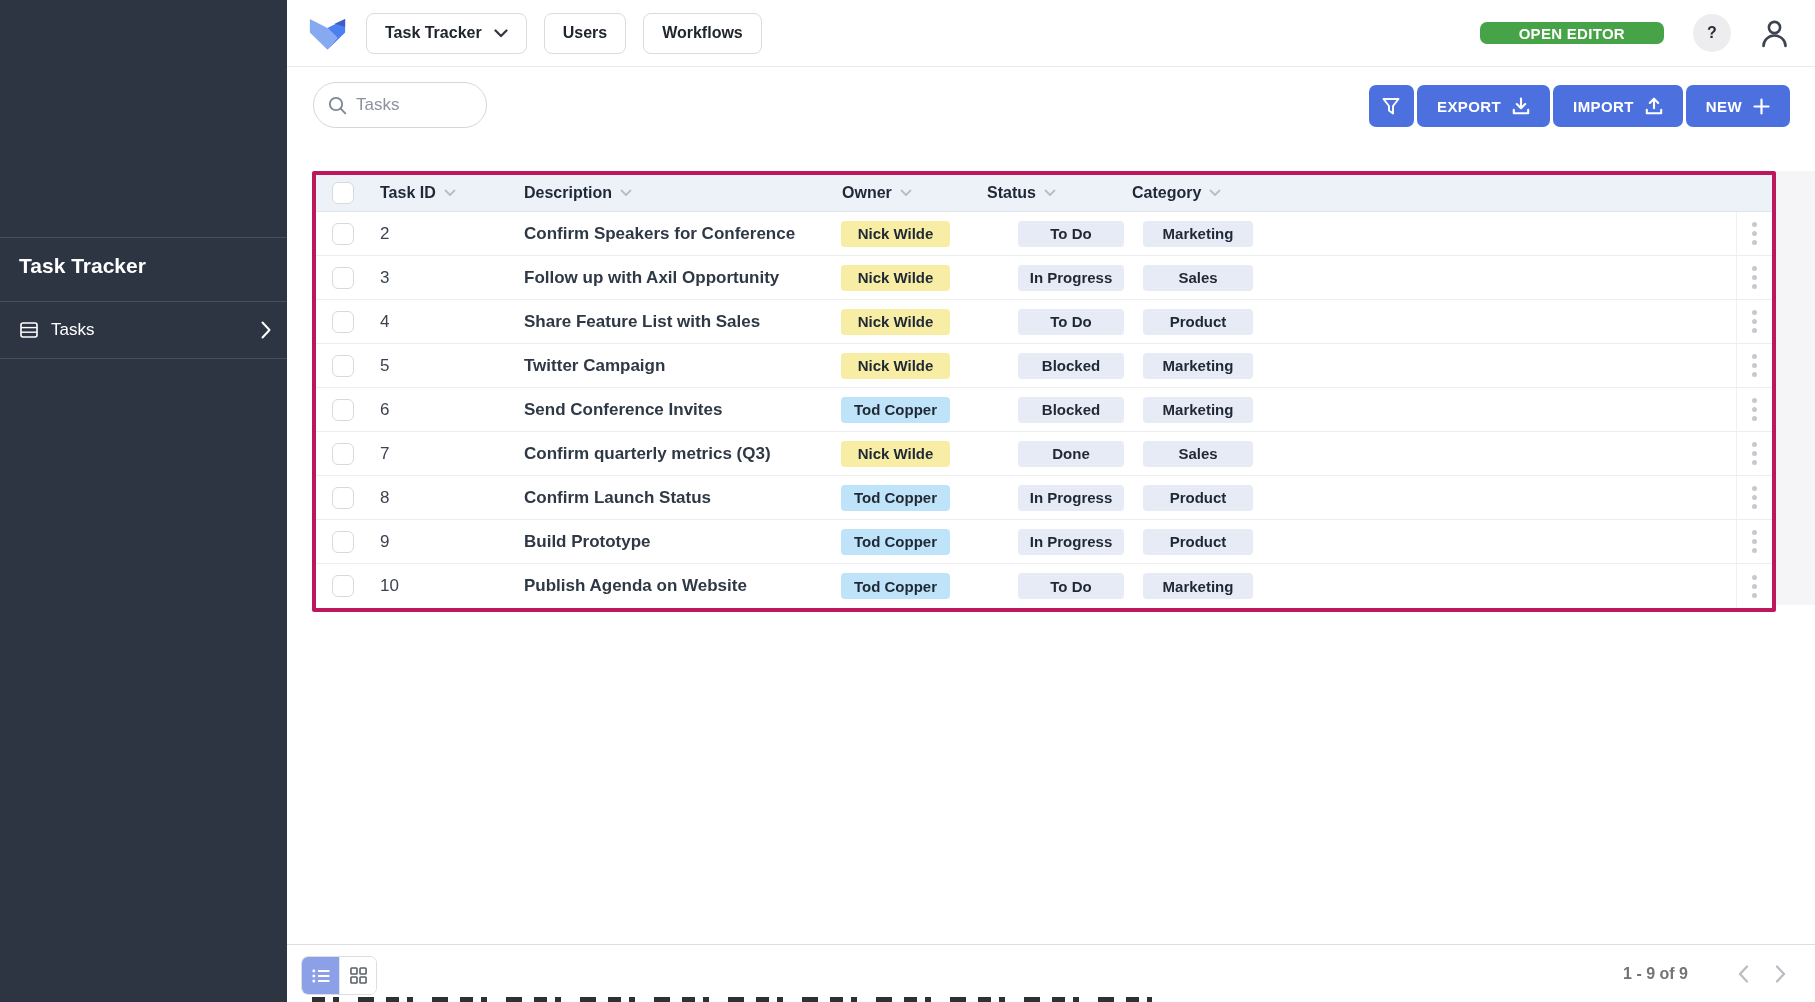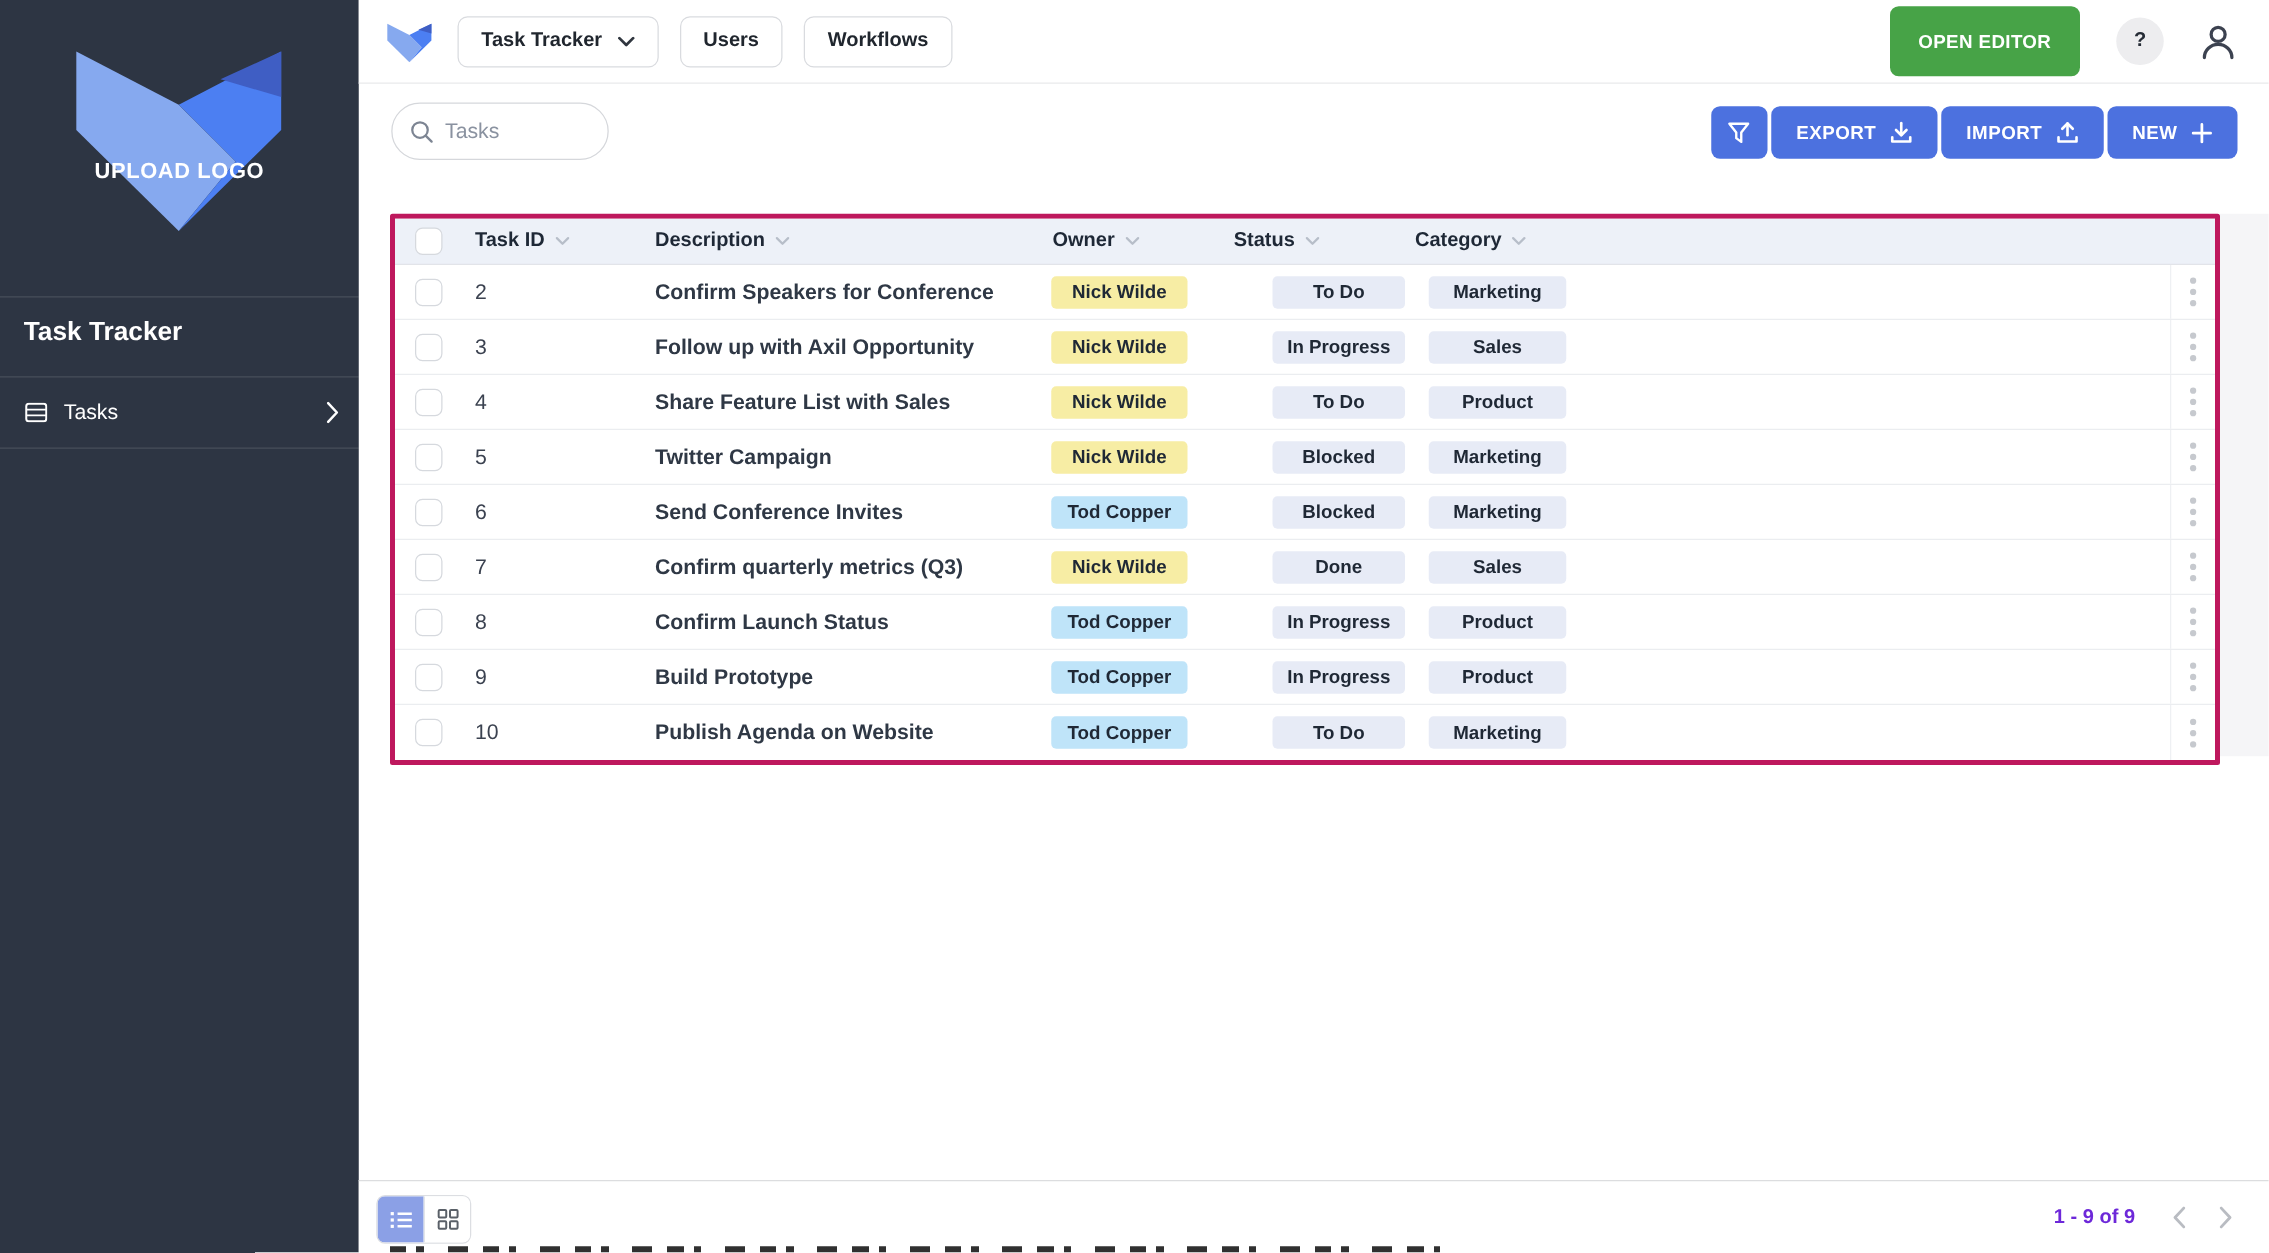--- a/index.html
+++ b/index.html
@@ -22,22 +22,22 @@
 
   
   .topbar { position:absolute; left:287px; top:0; right:0; height:67px; background:#ffffff;
             border-bottom:1px solid #e9eaec; display:flex; align-items:center; padding:0 25px 0 22px; }
   .topbar .mini-logo { margin-right:20px; display:flex; align-items:center; }
   .pill { height:41px; border:1px solid #d9dbdf; border-radius:8px; background:#ffffff;
           display:flex; align-items:center; padding:0 18px; font-size:16px; font-weight:bold;
           color:#20262e; margin-right:17px; cursor:pointer; }
   .pill .chev { margin-left:12px; display:flex; }
   .topbar-right { margin-left:auto; display:flex; align-items:center; }
-  .btn-editor { height:56px; background:#47a347; color:#ffffff; border:none; border-radius:7px;
-                padding:0 23px; font-size:15px; font-weight:bold; letter-spacing:.3px;
+  .btn-editor { height:22px; background:#47a347; color:#ffffff; border:none; border-radius:7px;
+                padding:0 39px; font-size:15px; font-weight:bold; letter-spacing:.3px;
                 font-family:inherit; cursor:pointer; }
   .help-circle { width:38px; height:38px; border-radius:50%; background:#ededef; color:#262c36;
                  font-size:16px; font-weight:bold; display:flex; align-items:center;
                  justify-content:center; margin-left:29px; cursor:pointer; }
   .person { margin-left:28px; display:flex; cursor:pointer; }
 
   
   .search-box { position:absolute; left:313px; top:82px; width:174px; height:46px;
                 border:1.5px solid #d5d7db; border-radius:23px; background:#ffffff;
                 display:flex; align-items:center; padding:0 12px 0 14px; }
@@ -87,44 +87,36 @@
   .kebab-dots i { width:5px; height:5px; border-radius:50%; background:#c6c9ce; }
 
   
   .footerbar { position:absolute; left:287px; right:0; top:944px; height:58px; background:#ffffff;
                border-top:1px solid #dcdddf; }
   .view-toggle { position:absolute; left:14px; top:11px; display:flex; border:1px solid #dcdee2;
                  border-radius:7px; overflow:hidden; }
   .vt-btn { width:37px; height:37px; display:flex; align-items:center; justify-content:center;
             cursor:pointer; background:#ffffff; }
   .vt-btn.active { background:#8ba0e6; }
-  .page-range { position:absolute; right:107px; top:0; height:58px; display:flex;
-                align-items:center; font-size:16px; font-weight:bold; color:#6d28d9; }
+  .page-range { position:absolute; right:127px; top:0; height:58px; display:flex;
+                align-items:center; font-size:16px; font-weight:bold; color:#737373; }
   .page-prev { position:absolute; right:66px; top:20px; cursor:default; }
   .page-next { position:absolute; right:29px; top:20px; cursor:default; }
 
   
   .clip-strip { position:absolute; left:312px; top:997px; width:840px; height:5px; opacity:.88;
     background:
       repeating-linear-gradient(90deg,#141414 0 13px,transparent 13px 21px,#141414 21px 27px,transparent 27px 46px,#141414 46px 62px,transparent 62px 74px); }
 </style>
 </head>
 <body>
 
 <div class="app">
 
   <div class="sidebar">
-    <div class="logo-wrap">
-      <svg width="172" height="152" viewBox="0 0 170 150">
-        <polygon points="4,8 85,50 130,95 85,150 4,70" fill="#86a9ef"></polygon>
-        <polygon points="85,50 166,8 166,70 85,150 130,95" fill="#4c7ff2"></polygon>
-        <polygon points="118,30 166,8 166,44" fill="#3f5ec4"></polygon>
-      </svg>
-      <div class="logo-text">UPLOAD LOGO</div>
-    </div>
     <div class="side-divider" style="top:237px"></div>
     <div class="side-title">Task Tracker</div>
     <div class="side-divider" style="top:301px"></div>
     <div class="side-item">
       <svg width="18" height="16" viewBox="0 0 18 16">
         <rect x="1" y="1" width="16" height="14" rx="2" fill="none" stroke="#ffffff" stroke-width="1.6"></rect>
         <line x1="1" y1="5.6" x2="17" y2="5.6" stroke="#ffffff" stroke-width="1.4"></line>
         <line x1="1" y1="10.2" x2="17" y2="10.2" stroke="#ffffff" stroke-width="1.4"></line>
       </svg>
       <span class="label">Tasks</span>

